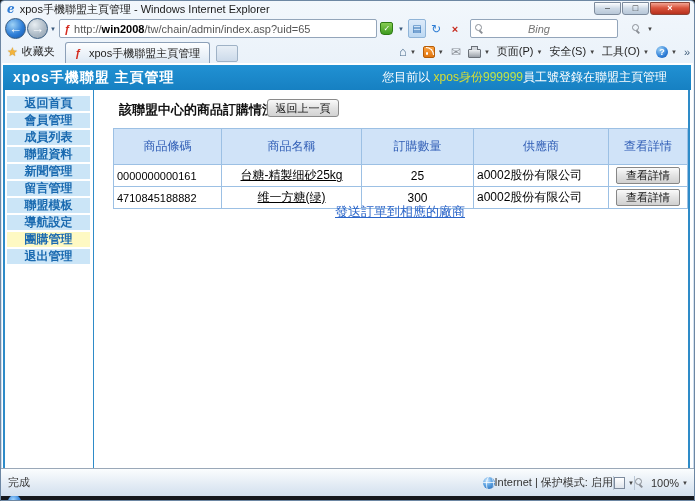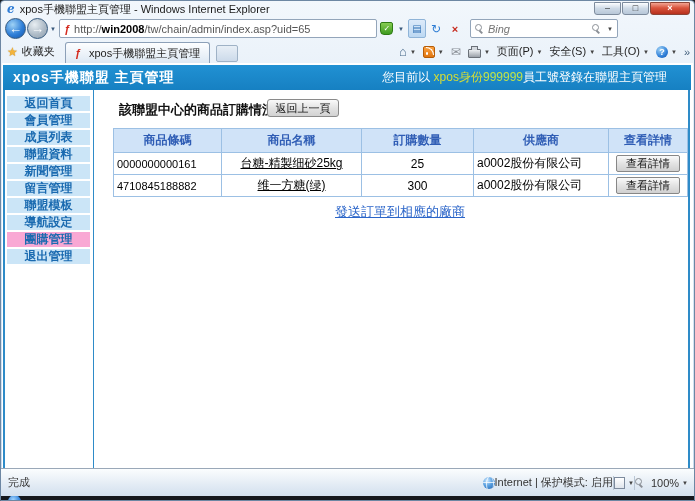--- a/index.html
+++ b/index.html
@@ -30,21 +30,21 @@
   .url-host { color:#000; font-weight:bold; }
   .addr-btn { height:19px; min-width:18px; display:flex; align-items:center; justify-content:center; font-size:10px; margin-left:1px; }
   .shield { width:13px; height:13px; background:linear-gradient(#86cc52,#3e9b1f); border:1px solid #2f7b14;
             border-radius:2px 2px 4px 4px; color:#fff; font-size:8px; line-height:12px; text-align:center; }
   .compat-btn { background:linear-gradient(#dceafa,#bcd8f2); border:1px solid #8fb4d8; border-radius:2px; color:#2f6fb4; }
   .refresh-glyph { color:#2c7cd4; font-size:12px; }
   .stop-glyph { color:#c6281c; font-weight:bold; font-size:11px; }
   .searchbox { height:19px; width:148px; background:#fff; border:1px solid #93a5ba; border-radius:2px; margin-left:6px;
                display:flex; align-items:center; padding:0 4px; }
   .searchbox input { border:none; outline:none; width:100px; font-size:11px; font-style:italic; color:#777;
-                     font-family:"Liberation Sans","DejaVu Sans",sans-serif; background:transparent; }
+                     font-family:"Liberation Sans","DejaVu Sans",sans-serif; background:transparent;margin-left:40px; }
   .maglass { position:relative; width:9px; height:9px; flex:0 0 auto; margin-right:4px; }
   .maglass::before { content:""; position:absolute; width:5px; height:5px; border:1.5px solid #8a8f96; border-radius:50%; left:0; top:0; }
   .maglass::after  { content:""; position:absolute; width:4px; height:1.5px; background:#8a8f96; transform:rotate(45deg); left:4px; top:6.5px; }
   .search-go { display:flex; align-items:center; gap:2px; margin-left:4px; }
 
   .tabsrow { position:absolute; top:39px; left:0; right:0; height:23px; display:flex; align-items:center; padding:0 4px; }
   .fav-star { color:#f4b43c; text-shadow:0 0 1px #a97614; font-size:12px; margin:0 4px 0 2px; }
   .fav-label { font-size:11px; color:#1e1e1e; margin-right:10px; }
   .tab { height:21px; margin-top:2px; display:flex; align-items:center; gap:4px; padding:0 9px; font-size:11px; color:#1e1e1e;
          background:linear-gradient(#fdfeff,#eaf1f8 60%,#dde8f3); border:1px solid #8ca0b8; border-bottom:none; border-radius:3px 3px 0 0; }
@@ -71,30 +71,30 @@
   .page-hd-title { font-size:14px; font-weight:bold; letter-spacing:1px; }
   .page-hd-status { margin-left:auto; font-size:12px; padding-right:14px; }
   .hl-user { color:#d7de34; }
   .hl-id { color:#bfe34b; }
   .vline { position:absolute; width:2px; background:#2e8bc8; top:27px; bottom:2px; }
   .vline.l { left:1px; } .vline.m { left:91px; width:1px; } .vline.r { right:3px; }
 
   .sidebar { position:absolute; left:5px; top:33px; width:83px; }
   .side-item { height:15px; line-height:15px; margin-bottom:2px; text-align:center; background:#cbe5f7;
                color:#1a6ab0; font-size:12px; font-weight:bold; cursor:pointer; }
-  .side-item.selected { background:#f9a8d4; }
+  .side-item.selected { background:#fef9c3; }
 
   .section-title { position:absolute; left:117px; top:38px; font-size:13px; font-weight:bold; color:#111; }
   .back-btn { position:absolute; left:265px; top:36px; width:72px; height:18px; font-size:11px; color:#111;
               background:linear-gradient(#fafafa,#e3e3e3 50%,#d2d2d2); border:1px solid #8a8a8a; border-radius:3px;
               font-family:"Liberation Sans","DejaVu Sans",sans-serif; }
 
   .orders { position:absolute; left:111px; top:65px; width:574px; border-collapse:collapse; table-layout:fixed; }
   .orders th, .orders td { border:1px solid #9cc0e4; font-size:12px; overflow:hidden; white-space:nowrap; }
-  .orders th { height:24px; background:#d0e3f8; color:#2f5db5; font-weight:bold; text-align:center; }
+  .orders th { height:36px; background:#d0e3f8; color:#2f5db5; font-weight:normal; text-align:center; }
   .orders td { height:22px; color:#000; padding:0 3px; background:#fff; }
   .orders th:nth-child(1){ width:108px; } .orders th:nth-child(2){ width:140px; }
   .orders th:nth-child(3){ width:112px; } .orders th:nth-child(4){ width:135px; }
   .orders th:nth-child(5){ width:79px; }
   td.cell-code { font-size:11px; text-align:left; }
   td.cell-name { text-align:center;text-decoration:underline; }
   td.cell-qty { text-align:center; }
   td.cell-supplier { text-align:left;margin-left:8px; }
   td.cell-action { text-align:center; padding:0; }
   .detail-btn { width:64px; height:17px; font-size:11px; color:#111; background:linear-gradient(#fafafa,#e3e3e3 50%,#d0d0d0);

